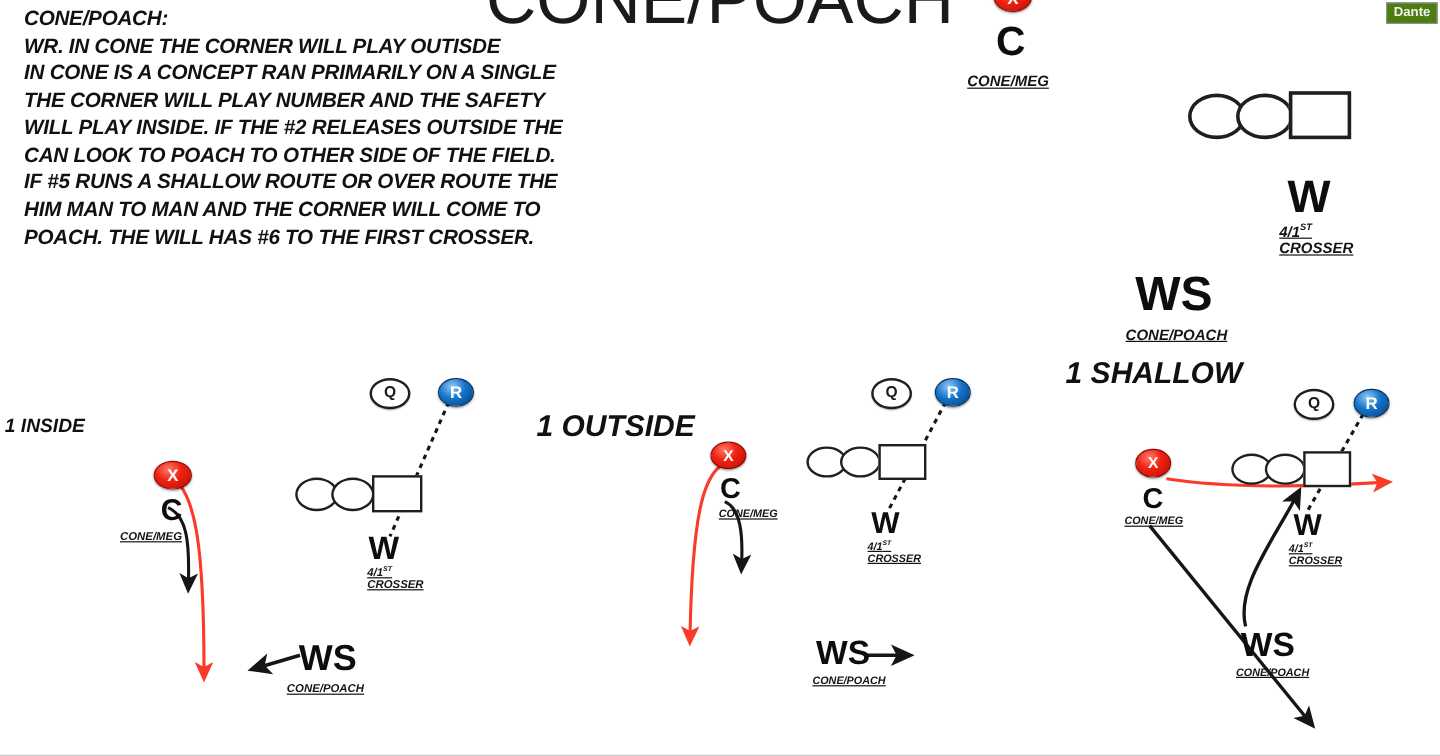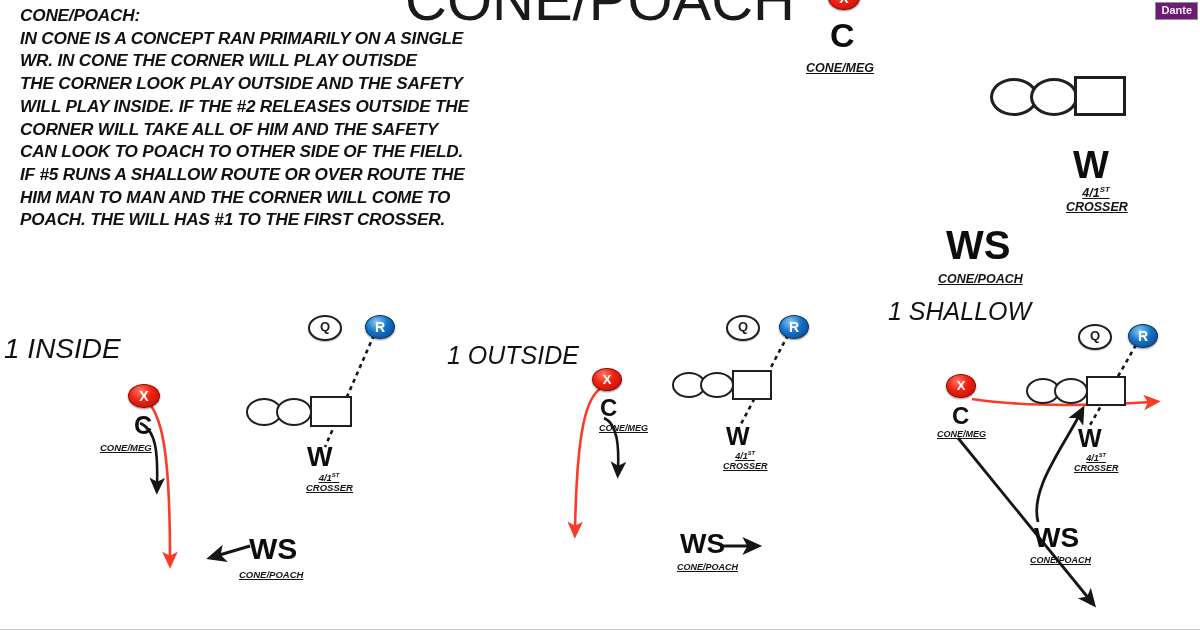--- a/index.html
+++ b/index.html
@@ -45,21 +45,21 @@
     color: #111111;
     letter-spacing: -0.2px;
   }
   #desc .line { white-space: nowrap; display: block; }
 
   
   #dante {
     position: absolute;
     right: 2px;
     top: 2px;
-    background: #701a75;
+    background: #4d7c0f;
     color: #f2f2f2;
     font-size: 11px;
     font-weight: bold;
     padding: 2px 5px 3px 5px;
     border: 1px solid #8c9196;
     letter-spacing: 0px;
     line-height: 11px;
   }
 
   
@@ -110,28 +110,28 @@
     white-space: nowrap;
   }
   .tag {
     position: absolute;
     font-style: italic;
     font-weight: bold;
     color: #141414;
     text-decoration: underline;
     white-space: nowrap;
     line-height: 1.08;
-    text-align: center;
+    text-align: left;
   }
   .tag sup { font-size: 0.62em; }
 
   .panel-title {
     position: absolute;
     font-style: italic;
-    font-weight: normal;
+    font-weight: bold;
     color: #111111;
     white-space: nowrap;
   }
 
   svg.routes {
     position: absolute;
     left: 0; top: 0;
     width: 1200px;
     height: 630px;
     pointer-events: none;
@@ -141,29 +141,28 @@
 <body>
 
 <div id="slide">
 
   <div id="title">CONE/POACH</div>
 
   <div id="dante">Dante</div>
 
   <div id="desc">
     <span class="line">CONE/POACH:</span>
+    <span class="line">WR. IN CONE THE CORNER WILL PLAY OUTISDE</span>
     <span class="line">IN CONE IS A CONCEPT RAN PRIMARILY ON A SINGLE</span>
-    <span class="line">WR. IN CONE THE CORNER WILL PLAY OUTISDE</span>
-    <span class="line">THE CORNER LOOK PLAY OUTSIDE AND THE SAFETY</span>
+    <span class="line">THE CORNER WILL PLAY NUMBER AND THE SAFETY</span>
     <span class="line">WILL PLAY INSIDE. IF THE #2 RELEASES OUTSIDE THE</span>
-    <span class="line">CORNER WILL TAKE ALL OF HIM AND THE SAFETY</span>
     <span class="line">CAN LOOK TO POACH TO OTHER SIDE OF THE FIELD.</span>
     <span class="line">IF #5 RUNS A SHALLOW ROUTE OR OVER ROUTE THE</span>
     <span class="line">HIM MAN TO MAN AND THE CORNER WILL COME TO</span>
-    <span class="line">POACH. THE WILL HAS #1 TO THE FIRST CROSSER.</span>
+    <span class="line">POACH. THE WILL HAS #6 TO THE FIRST CROSSER.</span>
   </div>
 
   <svg class="routes" viewBox="0 0 1200 630">
     <defs>
       <marker id="arrowRed" markerWidth="7" markerHeight="7" refX="3.2" refY="3" orient="auto">
         <path d="M0,0 L6.6,3 L0,6 L1.6,3 Z" fill="#fa3b2a"></path>
       </marker>
       <marker id="arrowBlk" markerWidth="7" markerHeight="7" refX="3.2" refY="3" orient="auto">
         <path d="M0,0 L6.6,3 L0,6 L1.6,3 Z" fill="#161616"></path>
       </marker>
@@ -210,21 +209,21 @@
 
   <div class="tag" style="left:1066px; top:186px; font-size:12.5px; width:60px;">
     <span>4/1</span><sup>ST</sup><br>
     <span>CROSSER</span>
   </div>
 
   <div class="pos" style="left:946px; top:225px; font-size:40px;">WS</div>
 
   <div class="tag" style="left:938px; top:273px; font-size:12.5px;">CONE/POACH</div>
 
-  <div class="panel-title" style="left:4px; top:333px; font-size:28px;">1 INSIDE</div>
+  <div class="panel-title" style="left:4px; top:347px; font-size:16px;">1 INSIDE</div>
 
   <div class="marker marker-q" style="left:308px; top:315px; width:30px; height:22px; font-size:13px; line-height:20px;">Q</div>
 
   <div class="marker marker-r" style="left:365px; top:315px; width:28px; height:22px; font-size:14px; line-height:22px;">R</div>
 
   <div class="marker marker-x" style="left:128px; top:384px; width:30px; height:22px; font-size:14px; line-height:22px;">X</div>
 
   <div class="pos" style="left:134px; top:413px; font-size:25px;">C</div>
 
   <div class="tag" style="left:100px; top:443px; font-size:9.5px;">CONE/MEG</div>

